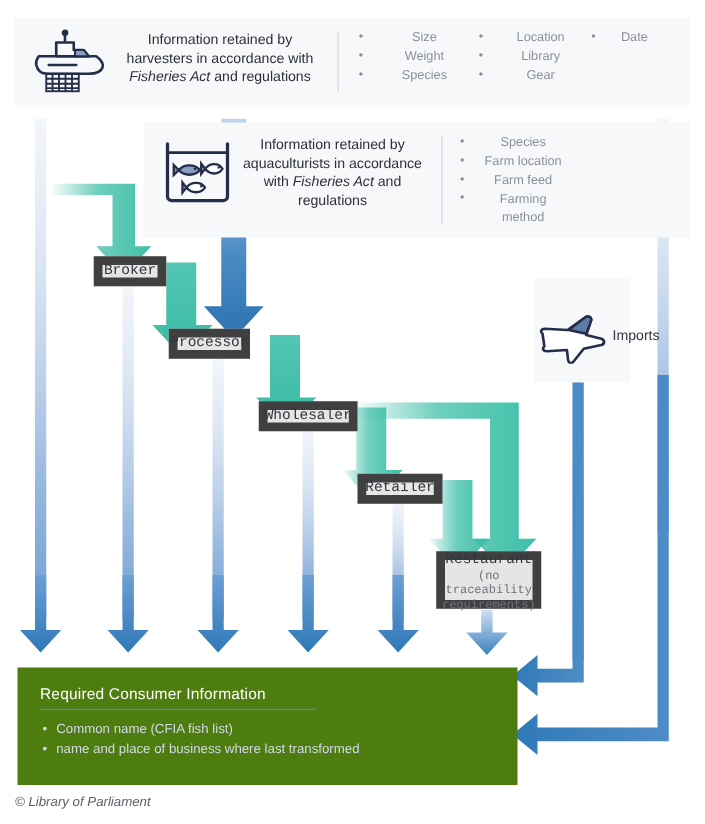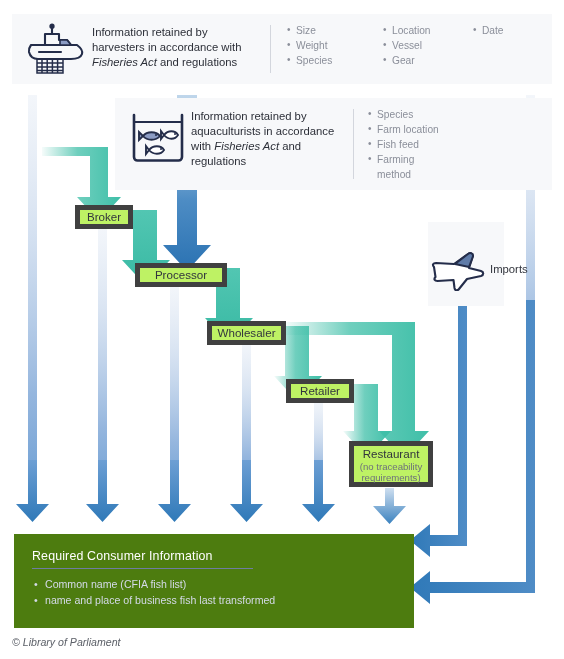--- a/index.html
+++ b/index.html
@@ -12,46 +12,48 @@
   }
   #stage { position: absolute; inset: 0; width: 564px; height: 659px; }
   svg.layer { position: absolute; left: 0; top: 0; width: 564px; height: 659px; pointer-events: none; }
 
   
   .infopanel {
     position: absolute;
     background: #f7f8fa;
     display: flex;
     align-items: flex-start;
+    text-align: center;
   }
   .ip-icon { flex: 0 0 auto; display: flex; align-items: center; justify-content: center; }
   .ip-text {
     font-size: 11.3px; line-height: 1.32; color: #2c2f38;
     padding-top: 2px;
   }
   .ip-text .it { font-style: italic; }
   .ip-divider { width: 1px; background: #d3d6dd; align-self: stretch; }
   .ip-cols { display: flex; flex: 1 1 auto; }
   .ip-col { font-size: 10.2px; line-height: 1.48; color: #8b8f9a; }
   .ip-col li { list-style: none; position: relative; padding-left: 9px; white-space: pre-line; }
   .ip-col li::before {
     content: "\2022"; position: absolute; left: 0; top: -0.5px; font-size: 10px;
   }
 
   
   .node {
     position: absolute;
-    background: #bef264;
-    border: 5px solid #404040;
+    background: #e5e5e5;
+    border: 7px solid #404040;
     display: flex; flex-direction: column;
     align-items: center; justify-content: center;
     font-size: 11.6px;
     color: #32353d;
     text-align: center;
     z-index: 5;
+    font-family: Liberation Mono, monospace;
   }
   .node .sub { font-size: 9.6px; color: #6d717b; line-height: 1.18; }
   .node .main { line-height: 1.2; }
 
   
   .importcard {
     position: absolute;
     background: #f7f8fa;
     display: flex; flex-direction: row;
     align-items: center; justify-content: flex-start;
@@ -231,21 +233,21 @@
     </div>
     <div class="ip-divider" style="margin:2px 16px 2px 10px;"></div>
     <div class="ip-cols">
       <ul class="ip-col" style="width:96px;">
         <li>Size</li>
         <li>Weight</li>
         <li>Species</li>
       </ul>
       <ul class="ip-col" style="width:90px;">
         <li>Location</li>
-        <li>Vessel</li>
+        <li>Library</li>
         <li>Gear</li>
       </ul>
       <ul class="ip-col" style="width:60px;">
         <li>Date</li>
       </ul>
     </div>
   </div>
 
   <div class="infopanel" style="left:115px; top:98px; width:437px; height:92px; padding:9px 10px;">
     <div class="ip-icon" style="width:66px;height:62px;">
@@ -274,32 +276,32 @@
       </svg>
     </div>
     <div class="ip-text" style="width:150px;">
       <span>Information retained by aquaculturists in accordance with </span><span class="it">Fisheries Act</span><span> and regulations</span>
     </div>
     <div class="ip-divider" style="margin:2px 14px 2px 12px;"></div>
     <div class="ip-cols">
       <ul class="ip-col" style="width:92px;">
         <li>Species</li>
         <li>Farm location</li>
-        <li>Fish feed</li>
+        <li>Farm feed</li>
         <li>Farming
 method</li>
       </ul>
     </div>
   </div>
 
   <div class="node" style="left:75px; top:205px; width:58px; height:24px;">
     <span class="main">Broker</span>
   </div>
 
-  <div class="node" style="left:135px; top:263px; width:92px; height:24px;">
+  <div class="node" style="left:135px; top:263px; width:65px; height:24px;">
     <span class="main">Processor</span>
   </div>
 
   <div class="node" style="left:207px; top:321px; width:79px; height:24px;">
     <span class="main">Wholesaler</span>
   </div>
 
   <div class="node" style="left:286px; top:379px; width:68px; height:24px;">
     <span class="main">Retailer</span>
   </div>
@@ -322,19 +324,19 @@
         <path d="M27 19 l13 -10 c2 -1.5 5 -1 5 2 l-4 11 z" fill="#5f7ba8" stroke="#242d4a" stroke-width="1.9" stroke-linejoin="round"></path>
       </svg>
     </div>
     <span class="lbl">Imports</span>
   </div>
 
   <div class="consumer" style="left:14px; top:534px; width:400px; height:94px;">
     <h2>Required Consumer Information</h2>
     <ul>
       <li>Common name (CFIA fish list)</li>
-      <li>name and place of business fish last transformed</li>
+      <li>name and place of business where last transformed</li>
     </ul>
   </div>
 
   <div class="credit">© Library of Parliament</div>
 
 </div>
 
 </body></html>

